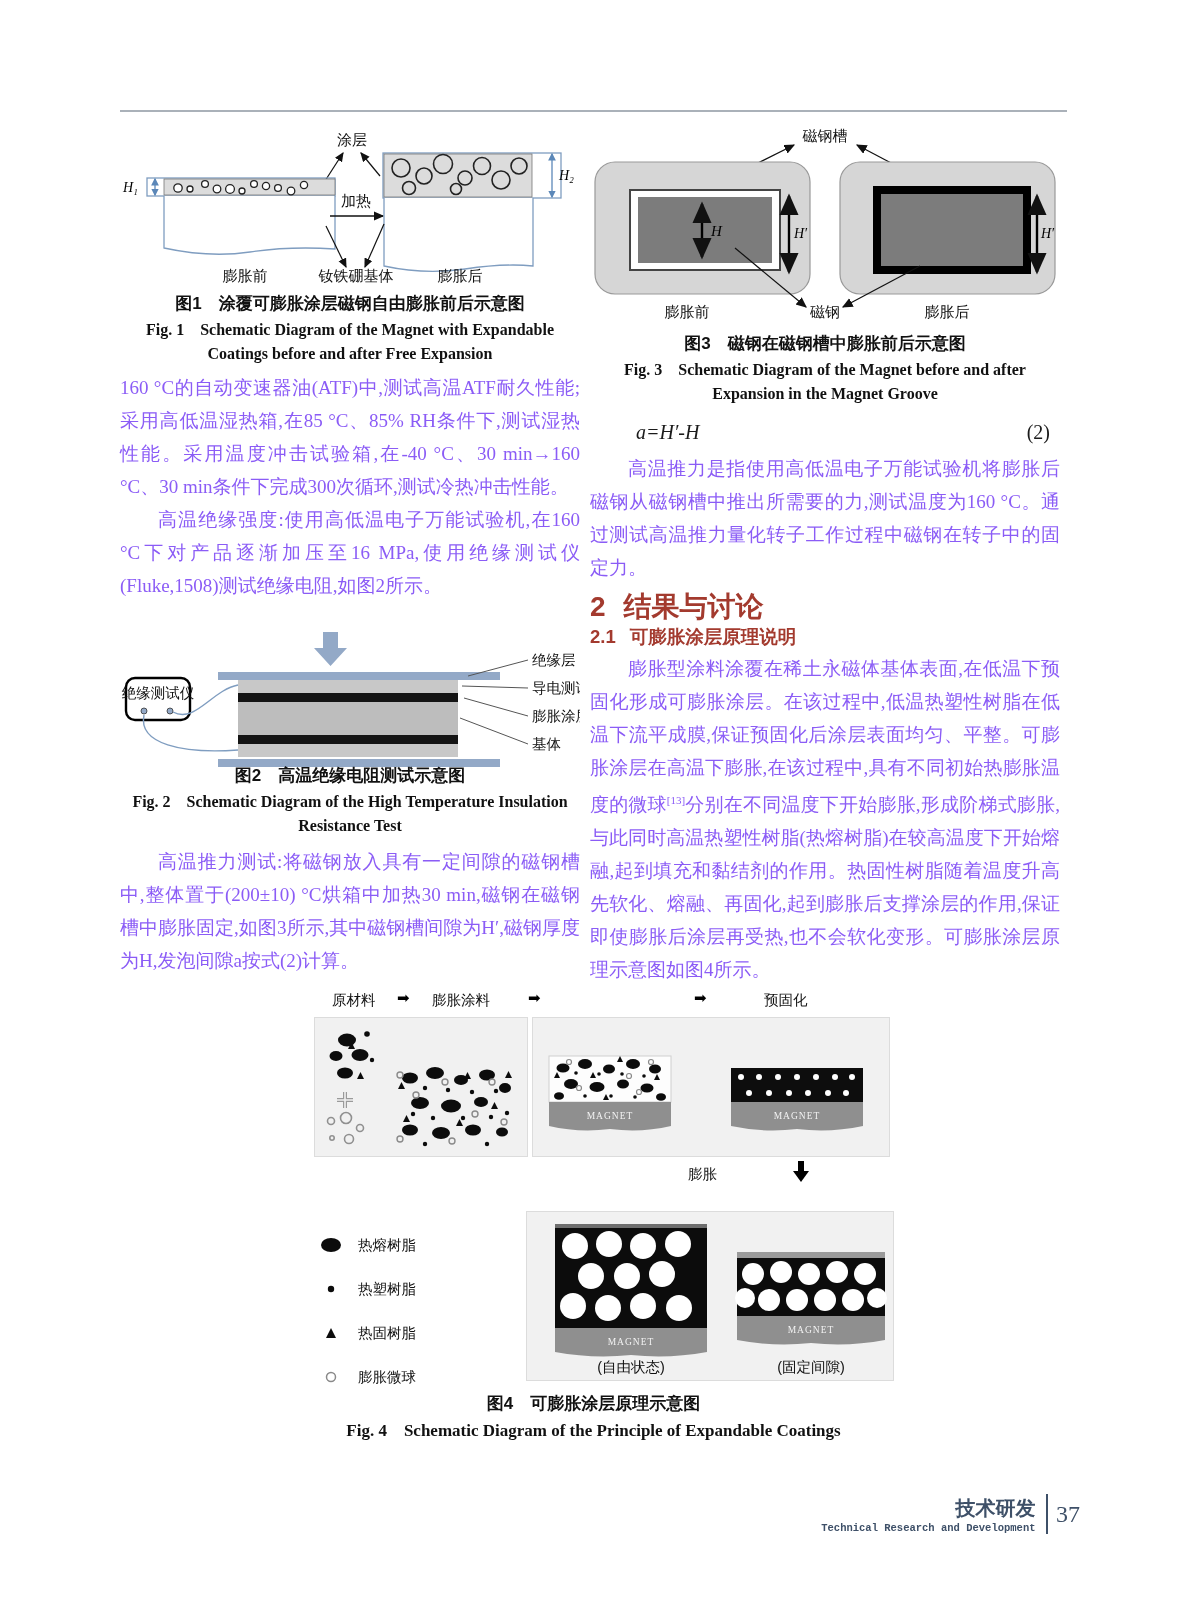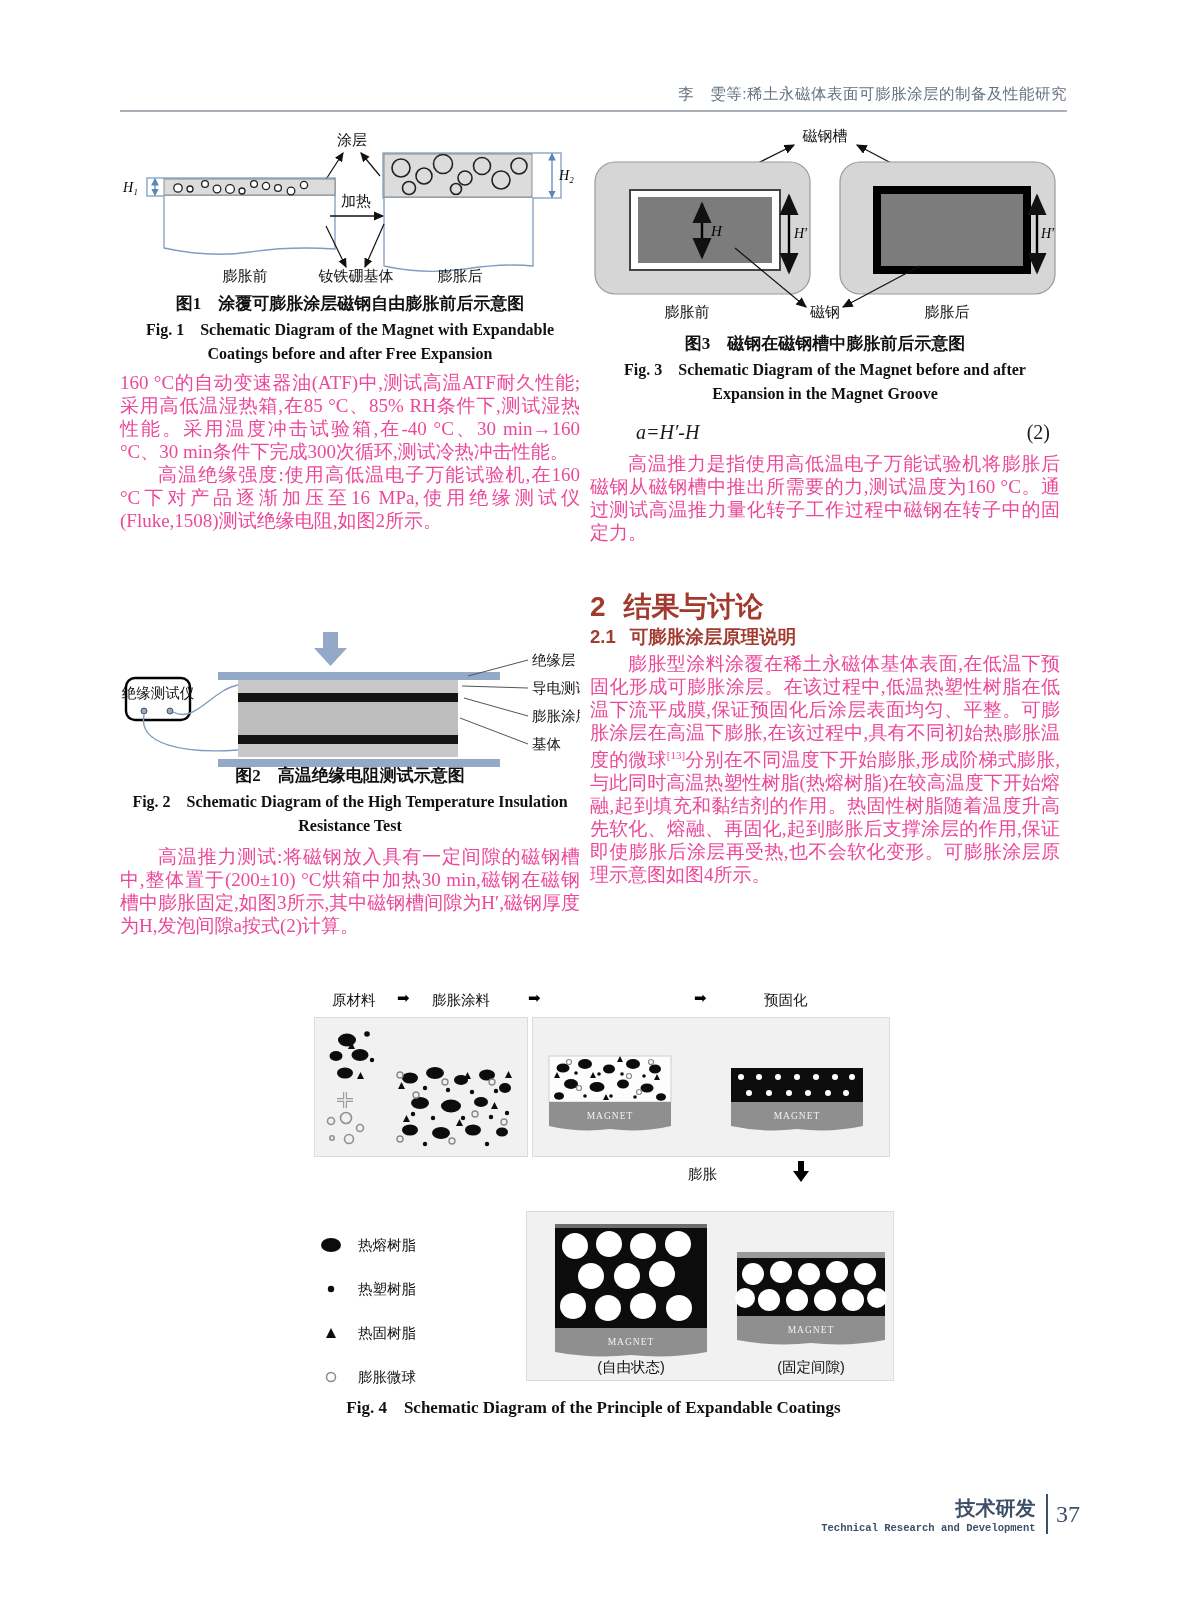--- a/index.html
+++ b/index.html
@@ -6,24 +6,24 @@
   .page{position:relative;width:1187px;height:1600px;background:#ffffff;margin:0 auto;
         font-family:"Liberation Serif","DejaVu Serif",serif;color:#1b1b1b;overflow:hidden;}
   .abs{position:absolute;}
   
   .runhead{left:120px;top:84px;width:947px;text-align:right;
            font-family:"Liberation Sans","DejaVu Sans",sans-serif;
            font-size:15.5px;color:#67727e;letter-spacing:.5px;}
   .rule{left:120px;top:110px;width:947px;height:2px;background:#aab1b9;}
   
   .cap{ text-align:center;font-weight:bold;}
-  .capzh{font-family:Liberation Serif, serif;font-size:17px;color:#111;}
+  .capzh{font-family:Liberation Sans, sans-serif;font-size:17px;color:#111;}
   .capen{font-family:"Liberation Serif","DejaVu Serif",serif;font-size:16px;color:#111;line-height:1.5;margin-top:3px;}
   
-  .para{font-size:19px;line-height:23px;text-align:justify;color:#ec4899;}
+  .para{font-size:19px;line-height:33px;text-align:justify;color:#8b5cf6;}
   .indent{text-indent:2em;}
   sup.ref{font-size:11px;}
   
   .h2{font-family:"Liberation Sans","DejaVu Sans",sans-serif;color:#a33a2e;font-size:28px;font-weight:bold;}
   .h2 .num{margin-right:18px;}
   .h21{font-family:"Liberation Sans","DejaVu Sans",sans-serif;color:#a33a2e;font-size:18.5px;font-weight:bold;}
   .h21 .num{margin-right:14px;}
   
   .eqrow{display:flex;justify-content:space-between;font-size:20px;width:460px;}
   .eqrow .lhs{padding-left:46px;font-style:italic;font-family:"Liberation Serif",serif;}
@@ -44,21 +44,20 @@
   .f-zh{font-family:"Liberation Sans","DejaVu Sans",sans-serif;font-size:20px;font-weight:bold;color:#3e5068;text-align:right;}
   .f-en{font-family:Liberation Mono, monospace;font-size:10.5px;font-weight:bold;color:#3e5068;white-space:nowrap;}
   .f-bar{width:2.5px;height:40px;background:#3e5068;margin:0 8px 0 10px;}
   .f-pg{font-family:"Liberation Serif","DejaVu Serif",serif;font-size:24px;color:#3e5068;}
 </style>
 </head>
 <body>
 
 <div class="page">
 
-  <div class="abs runhead">李　雯等:稀土永磁体表面可膨胀涂层的制备及性能研究</div>
   <div class="abs rule"></div>
 
   <svg class="abs" style="left:120px;top:128px;" width="460" height="160" viewBox="0 0 460 160">
     <defs>
       <marker id="ah1" markerWidth="9" markerHeight="8" refX="7" refY="3.5" orient="auto-start-reverse">
         <polygon points="0,0 8,3.5 0,7" fill="#111"></polygon>
       </marker>
       <marker id="ahb" markerWidth="8" markerHeight="8" refX="5" refY="3" orient="auto-start-reverse">
         <polygon points="0,0 6,3 0,6" fill="#5b87b8"></polygon>
       </marker>
@@ -454,20 +453,21 @@
           </g>
           <path d="M210,104 h148 v24 q-37,7 -74,3 q-37,4 -74,-3 z" fill="#8f8f8f"></path>
           <text x="284" y="121" text-anchor="middle" class="magtxt">MAGNET</text>
           <text x="284" y="160" text-anchor="middle" class="svls">(固定间隙)</text>
         </g>
       </svg>
     </div>
   </div>
 
   <div class="abs" style="left:120px;top:1392px;width:947px;">
+    <div class="cap capzh">图4　可膨胀涂层原理示意图</div>
     <div class="cap capen" style="font-size:17px;">Fig. 4　Schematic Diagram of the Principle of Expandable Coatings</div>
   </div>
 
   <div class="abs footer">
     <div>
       <div class="f-zh">技术研发</div>
       <div class="f-en">Technical Research and Development</div>
     </div>
     <div class="f-bar"></div>
     <div class="f-pg">37</div>

